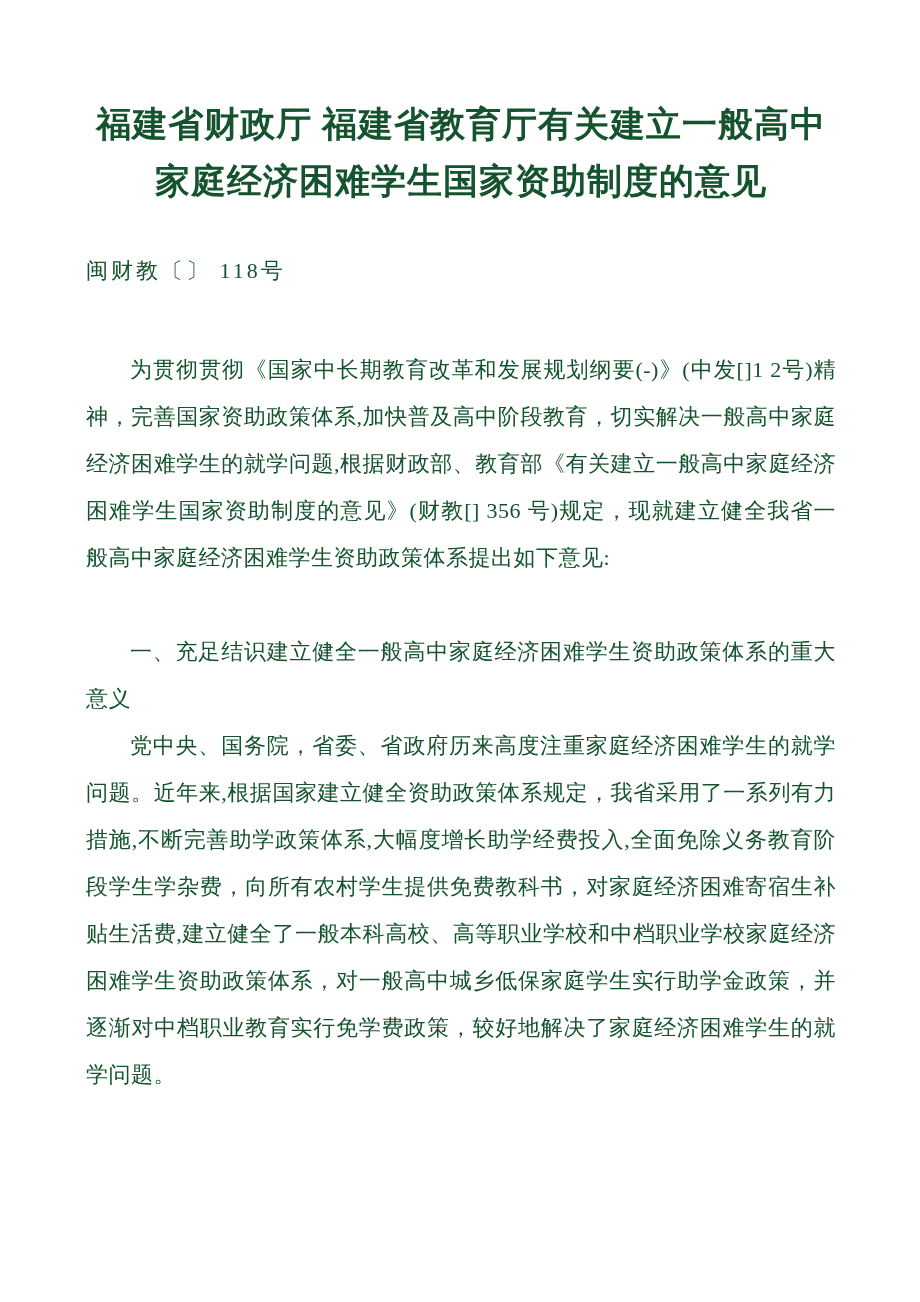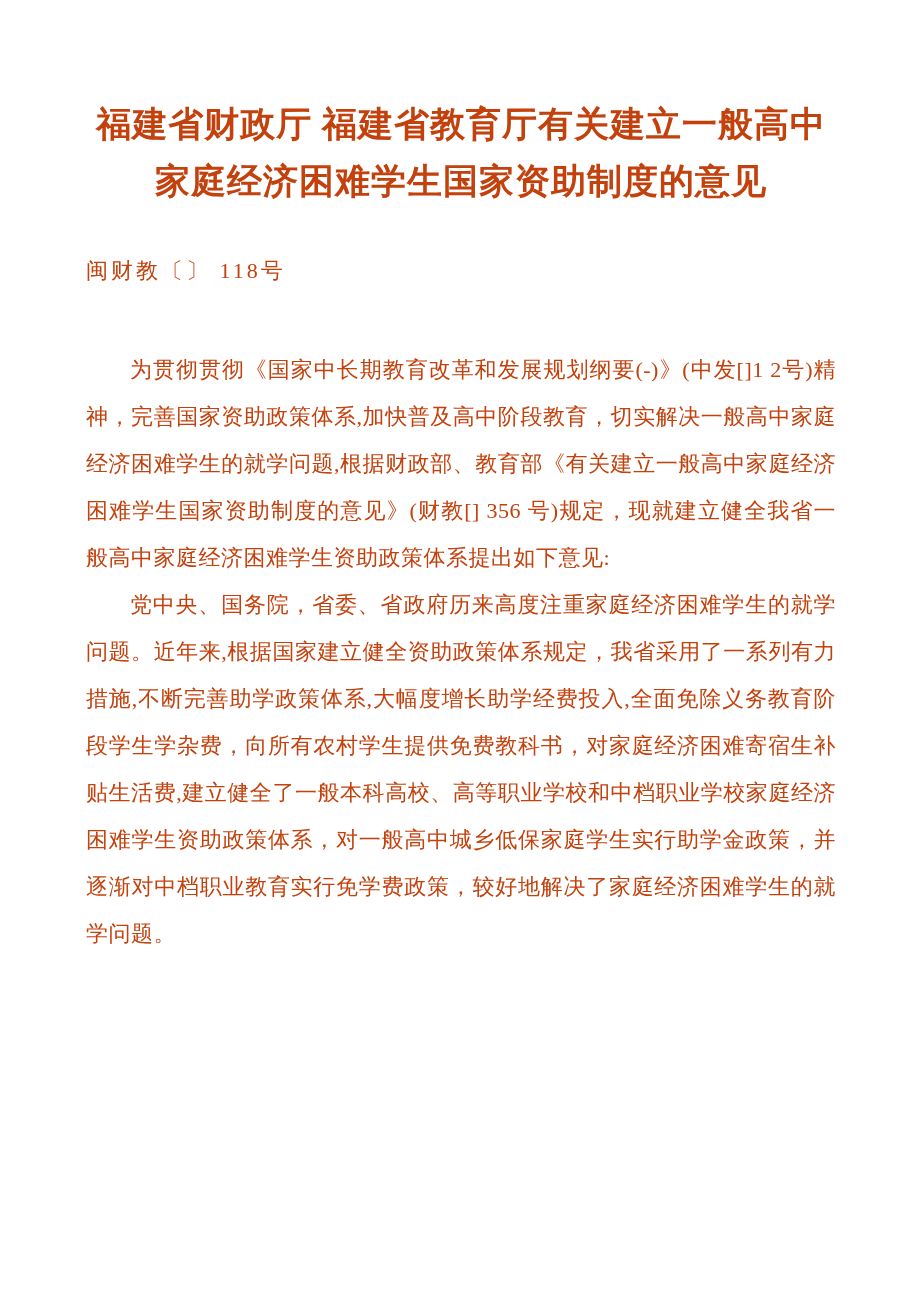--- a/index.html
+++ b/index.html
@@ -8,21 +8,21 @@
     background: #ffffff;
   }
   .page {
     position: relative;
     width: 920px;
     height: 1302px;
     margin: 0 auto;
     background: #ffffff;
     box-sizing: border-box;
     padding: 96px 84px 0 86px;
-    color: #c2410c;
+    color: #14532d;
     font-family: "Liberation Serif", "DejaVu Serif", serif;
     overflow: hidden;
   }
   .doc-title {
     margin: 0;
     font-size: 35px;
     font-weight: bold;
     line-height: 57px;
     text-align: center;
     letter-spacing: 1px;
@@ -58,18 +58,19 @@
 
   <h1 class="doc-title">福建省财政厅 福建省教育厅有关建立一般高中家庭经济困难学生国家资助制度的意见</h1>
 
   <div class="doc-number">闽财教〔〕 118号</div>
 
   <div class="doc-body">
 
 
     <p class="indent">为贯彻贯彻《国家中长期教育改革和发展规划纲要(-)》(中发[]1 2号)精神，完善国家资助政策体系,加快普及高中阶段教育，切实解决一般高中家庭经济困难学生的就学问题,根据财政部、教育部《有关建立一般高中家庭经济困难学生国家资助制度的意见》(财教[] 356 号)规定，现就建立健全我省一般高中家庭经济困难学生资助政策体系提出如下意见:</p>
 
+    <p class="indent section-heading">一、充足结识建立健全一般高中家庭经济困难学生资助政策体系的重大意义</p>
 
     <p class="indent">党中央、国务院，省委、省政府历来高度注重家庭经济困难学生的就学问题。近年来,根据国家建立健全资助政策体系规定，我省采用了一系列有力措施,不断完善助学政策体系,大幅度增长助学经费投入,全面免除义务教育阶段学生学杂费，向所有农村学生提供免费教科书，对家庭经济困难寄宿生补贴生活费,建立健全了一般本科高校、高等职业学校和中档职业学校家庭经济困难学生资助政策体系，对一般高中城乡低保家庭学生实行助学金政策，并逐渐对中档职业教育实行免学费政策，较好地解决了家庭经济困难学生的就学问题。</p>
 
   </div>
 
 </div>
 
 </body></html>

